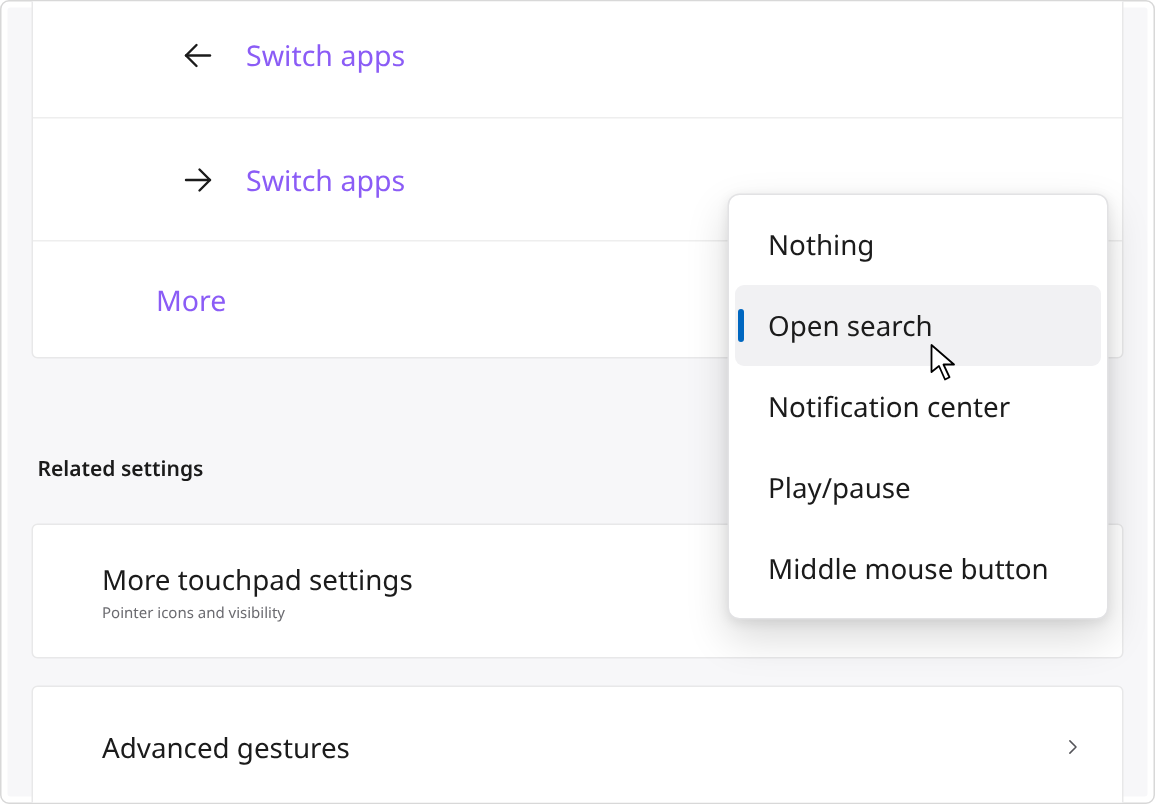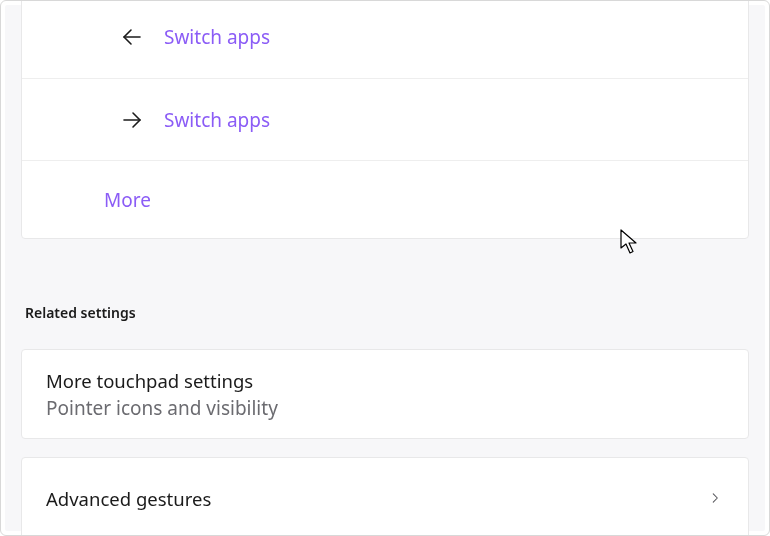--- a/index.html
+++ b/index.html
@@ -72,23 +72,23 @@
     border: 1px solid #e8e8e9;
     border-radius: 4px;
     display: flex;
     align-items: center;
     justify-content: space-between;
     padding: 0 24px;
     cursor: default;
   }
   .card1 { top: 344px; height: 90px; }
   .card2 { top: 452px; height: 82px; }
-  .card-text { display: flex; flex-direction: column; gap: 2px; }
+  .card-text { display: flex; flex-direction: column; gap: 2px; margin-left: 22px; }
   .card-title { font-size: 18.5px; color: #1b1b1b; }
-  .card-sub { font-size: 19px; color: #6b6b70; }
+  .card-sub { font-size: 10px; color: #6b6b70; }
   .chevron {
     width: 18px; height: 18px;
     display:flex;align-items:center;justify-content:center;
   }
   .chevron svg { width: 14px; height: 14px; stroke: #55555a; }
   
   .menu {
     position: absolute;
     top: 124px;
     left: 480px;
@@ -176,20 +176,37 @@
     <div class="card-text">
       <div class="card-title">Advanced gestures</div>
     </div>
     <span class="chevron">
       <svg viewBox="0 0 24 24" fill="none" stroke-width="1.8" stroke-linecap="round" stroke-linejoin="round" stroke="currentColor">
           <polyline points="9 5 16 12 9 19"></polyline>
         </svg>
     </span>
   </div>
 
+  <div class="menu">
+    <div class="menu-item">
+        <span>Nothing</span>
+      </div>
+    <div class="menu-item selected">
+        <span>Open search</span>
+      </div>
+    <div class="menu-item">
+        <span>Notification center</span>
+      </div>
+    <div class="menu-item">
+        <span>Play/pause</span>
+      </div>
+    <div class="menu-item">
+        <span>Middle mouse button</span>
+      </div>
+  </div>
 
   <div class="cursor">
     <svg viewBox="0 0 20 26">
         <path d="M1 1 L1 19 L6 15 L10 24 L13 22.5 L9 14 L16 14 Z" fill="#ffffff" stroke="#000000" stroke-width="1.2" stroke-linejoin="round"></path>
       </svg>
   </div>
 
 </div>
 
 </body></html>

